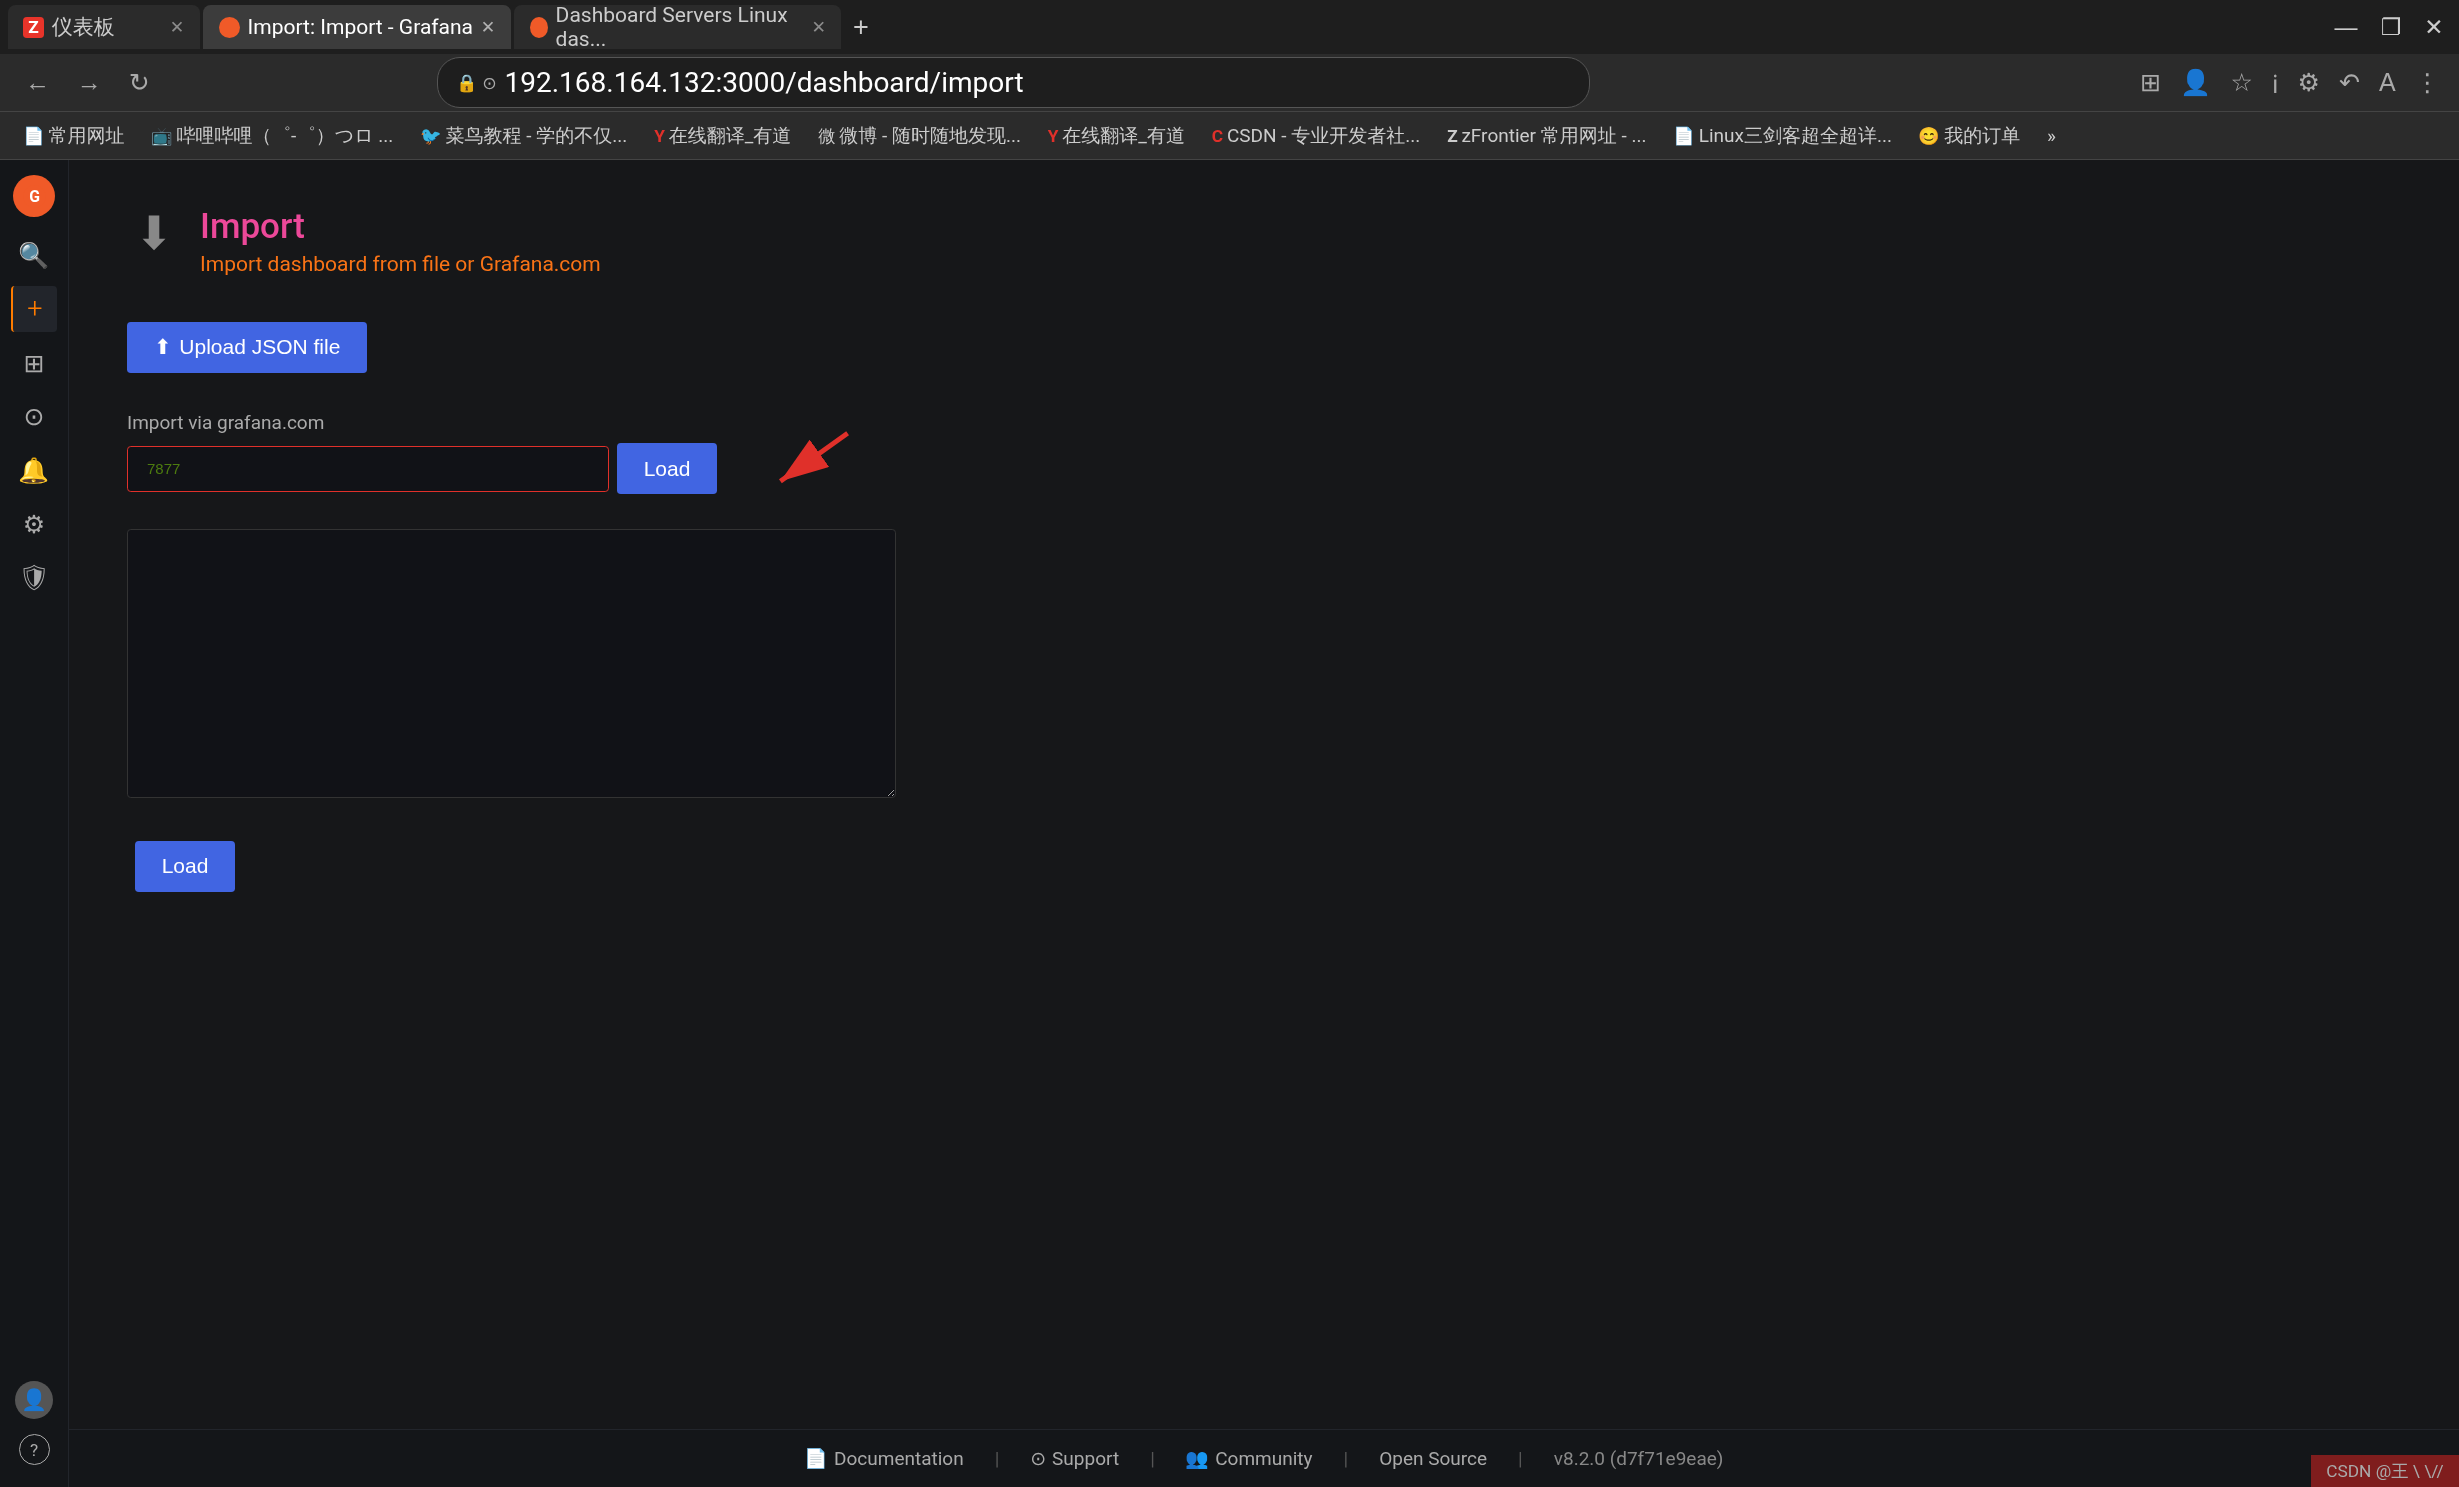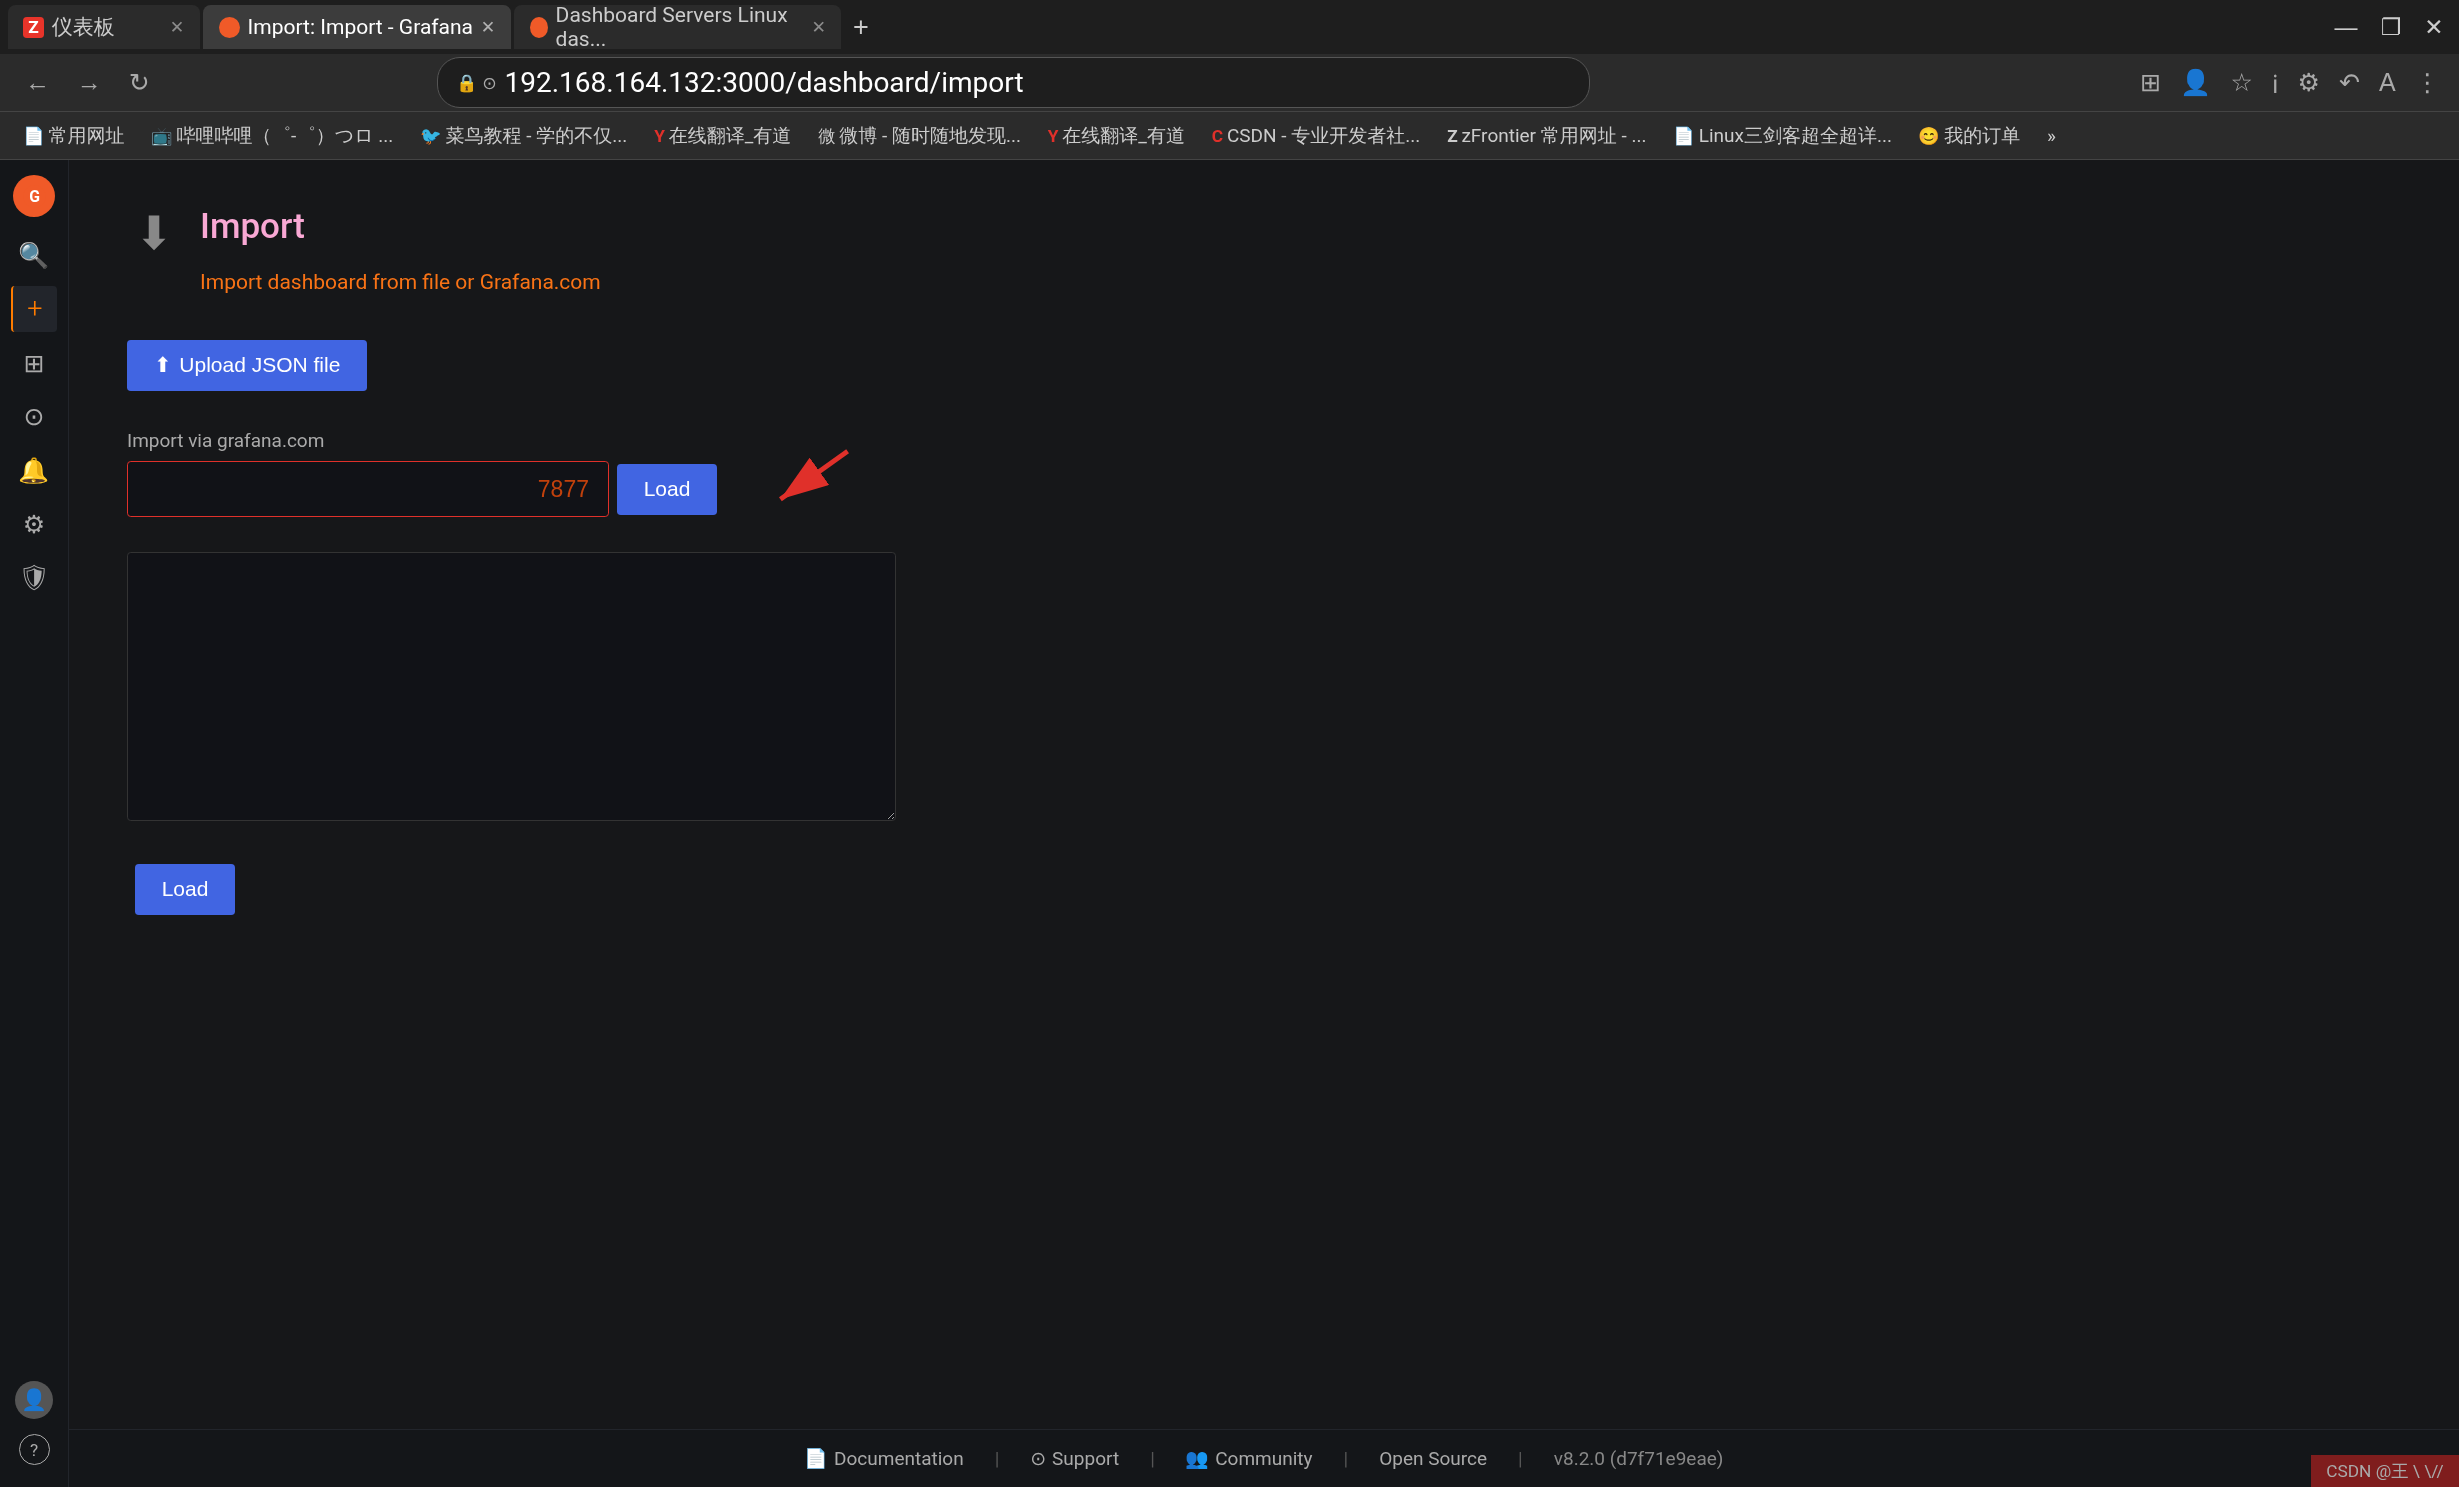--- a/index.html
+++ b/index.html
@@ -43,30 +43,30 @@
     .sidebar-bottom { margin-top: auto; display: flex; flex-direction: column; align-items: center; gap: 7.7px; }
     .avatar { width: 38px; height: 38px; border-radius: 50%; background: #555; display: flex; align-items: center; justify-content: center; font-size: 21px; cursor: pointer; }
 
     
     .main-content { flex: 1; background: #161719; overflow-y: auto; padding: 46px 58px; }
 
     .page-header { display: flex; align-items: flex-start; gap: 19px; margin-bottom: 46px; }
     .page-header-icon { width: 54px; height: 54px; display: flex; align-items: center; justify-content: center; }
     .download-icon { color: #aaa; font-size: 40px; }
     .page-title-group { }
-    .page-title { font-size: 35px; font-weight: 500; color: #f9a8d4; margin-bottom: 23px; }
+    .page-title { font-size: 35px; font-weight: 500; color: #ec4899; margin-bottom: 5px; }
     .page-subtitle { font-size: 21px; color: #f97316; }
 
     .upload-section { margin-bottom: 38px; }
     .upload-btn { background: #4165e2; color: #fff; border: none; padding: 13.4px 27px; border-radius: 3.8px; font-size: 21px; cursor: pointer; display: flex; align-items: center; gap: 7.7px; }
 
     .import-section { margin-bottom: 35px; }
     .section-label { font-size: 19px; color: #aaa; margin-bottom: 9.6px; }
     .grafana-input-wrapper { border: 1.9px solid #e0302a; border-radius: 3.8px; background: #111217; overflow: hidden; }
-    .grafana-input { background: transparent; border: none; padding: 13.4px 19px; font-size: 23px; color: #c2410c; width: 480px; outline: none; text-align: right; }
+    .grafana-input { background: transparent; border: none; padding: 13.4px 19px; font-size: 15px; color: #4d7c0f; width: 480px; outline: none; }
     .load-btn { background: #4165e2; color: #fff; border: none; padding: 13.4px 27px; border-radius: 3.8px; font-size: 21px; cursor: pointer; margin-left: 7.7px; }
 
     .panel-json-section { margin-bottom: 35px; }
     .json-textarea { width: 769px; height: 269px; background: #111217; border: 1px solid #333; border-radius: 3.8px; color: #fff; font-size: 19px; padding: 15.4px; resize: vertical; outline: none; display: block; }
 
     
     .app-footer { position: absolute; bottom: 0; left: 69px; right: 0; height: 58px; background: #141619; border-top: 1px solid #22252b; display: flex; align-items: center; justify-content: center; gap: 31px; font-size: 19px; color: #aaa; }
     .footer-link { display: flex; align-items: center; gap: 5.8px; cursor: pointer; color: #aaa; text-decoration: none; }
     .footer-separator { color: #555; }
     .footer-version { color: #888; }

